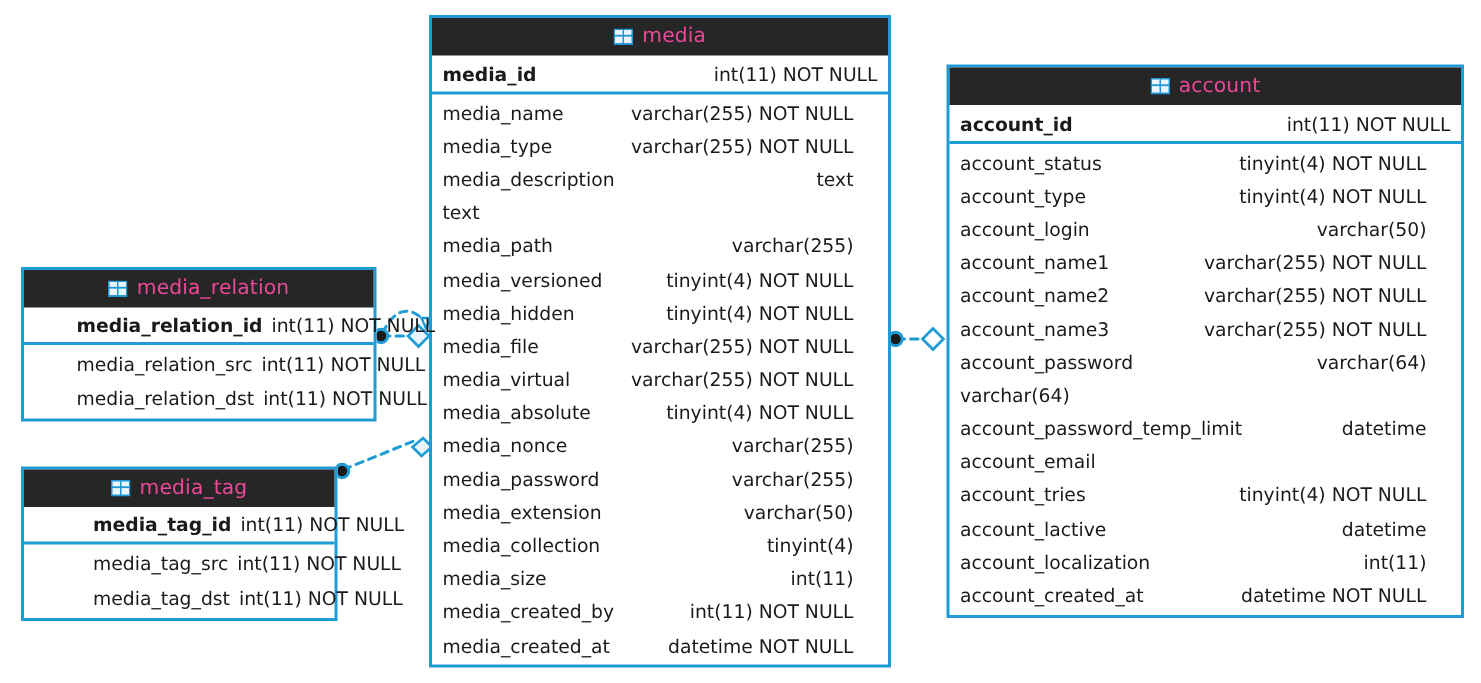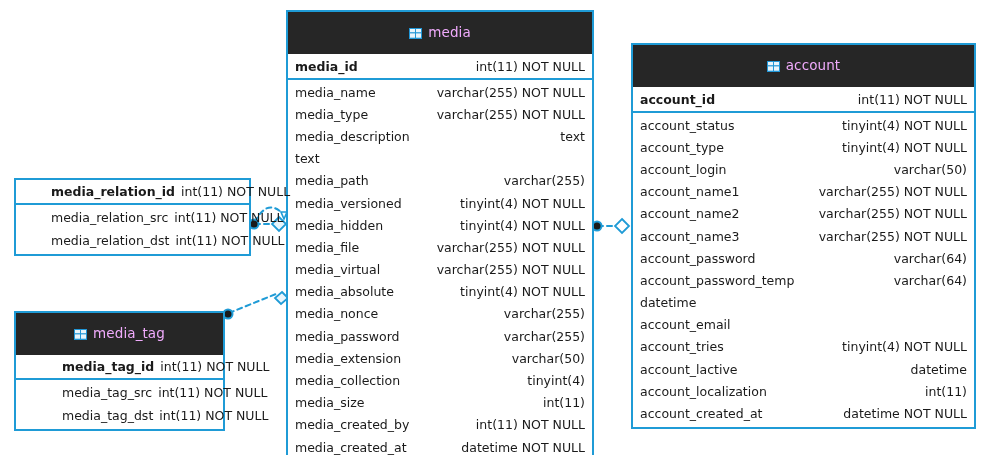--- a/index.html
+++ b/index.html
@@ -35,24 +35,24 @@
   .entity {
     position: absolute;
     box-sizing: border-box;
     border: 2px solid #1f9bd6;
     background: #ffffff;
     z-index: 2;
   }
 
   .entity-header {
     background: #262626;
-    color: #f0abfc;
+    color: #ec4899;
     font-size: 13.5px;
     line-height: 1;
-    height: 42px;
+    height: 25px;
     display: flex;
     align-items: center;
     justify-content: center;
     gap: 6px;
     letter-spacing: 0.1px;
   }
 
   .table-icon {
     display: inline-block;
     width: 13px;
@@ -82,21 +82,21 @@
   .col .ctype { text-align: left; color: #1a1a1a; }
 
   .pk-section .col {
     height: 24px;
   }
   .pk-section .col .cname {
     font-weight: bold;
   }
 
   .body-section {
-    padding: 1px 0 2px 0;
+    padding: 1px 16px 2px 0;
   }
 
   
   #ent-media        { left: 286px; top: 10px;  width: 308px; }
   #ent-account      { left: 631px; top: 43px;  width: 345px; }
   #ent-media_relation { left: 14px; top: 178px; width: 237px; }
   #ent-media_tag    { left: 14px;  top: 311px; width: 211px; }
 
   #ent-media .col          { height: 22.2px; }
   #ent-media .pk-section .col { height: 24px; }
@@ -273,24 +273,24 @@
         </div>
       <div class="col">
           <span class="cname">account_name3</span>
           <span class="ctype">varchar(255) NOT NULL</span>
         </div>
       <div class="col">
           <span class="cname">account_password</span>
           <span class="ctype">varchar(64)</span>
         </div>
       <div class="col">
-          <span class="cname">account_password_temp</span>
           <span class="ctype">varchar(64)</span>
         </div>
       <div class="col">
+          <span class="cname">account_password_temp_limit</span>
           <span class="ctype">datetime</span>
         </div>
       <div class="col">
           <span class="cname">account_email</span>
         </div>
       <div class="col">
           <span class="cname">account_tries</span>
           <span class="ctype">tinyint(4) NOT NULL</span>
         </div>
       <div class="col">
@@ -302,20 +302,32 @@
           <span class="ctype">int(11)</span>
         </div>
       <div class="col">
           <span class="cname">account_created_at</span>
           <span class="ctype">datetime NOT NULL</span>
         </div>
     </div>
   </div>
 
   <div class="entity" id="ent-media_relation">
+    <div class="entity-header">
+      <span class="table-icon">
+        <svg width="13" height="11" viewBox="0 0 13 11">
+          <rect x="0" y="0" width="13" height="11" fill="#2196d6"></rect>
+          <rect x="1" y="1" width="5" height="3.2" fill="#e9f4fb"></rect>
+          <rect x="7" y="1" width="5" height="3.2" fill="#e9f4fb"></rect>
+          <rect x="1" y="5.4" width="5" height="4.3" fill="#e9f4fb"></rect>
+          <rect x="7" y="5.4" width="5" height="4.3" fill="#e9f4fb"></rect>
+        </svg>
+      </span>
+      <span>media_relation</span>
+    </div>
     <div class="pk-section">
       <div class="col">
         <span class="cname">media_relation_id</span>
         <span class="ctype">int(11) NOT NULL</span>
       </div>
     </div>
     <div class="body-section">
       <div class="col">
           <span class="cname">media_relation_src</span>
           <span class="ctype">int(11) NOT NULL</span>

